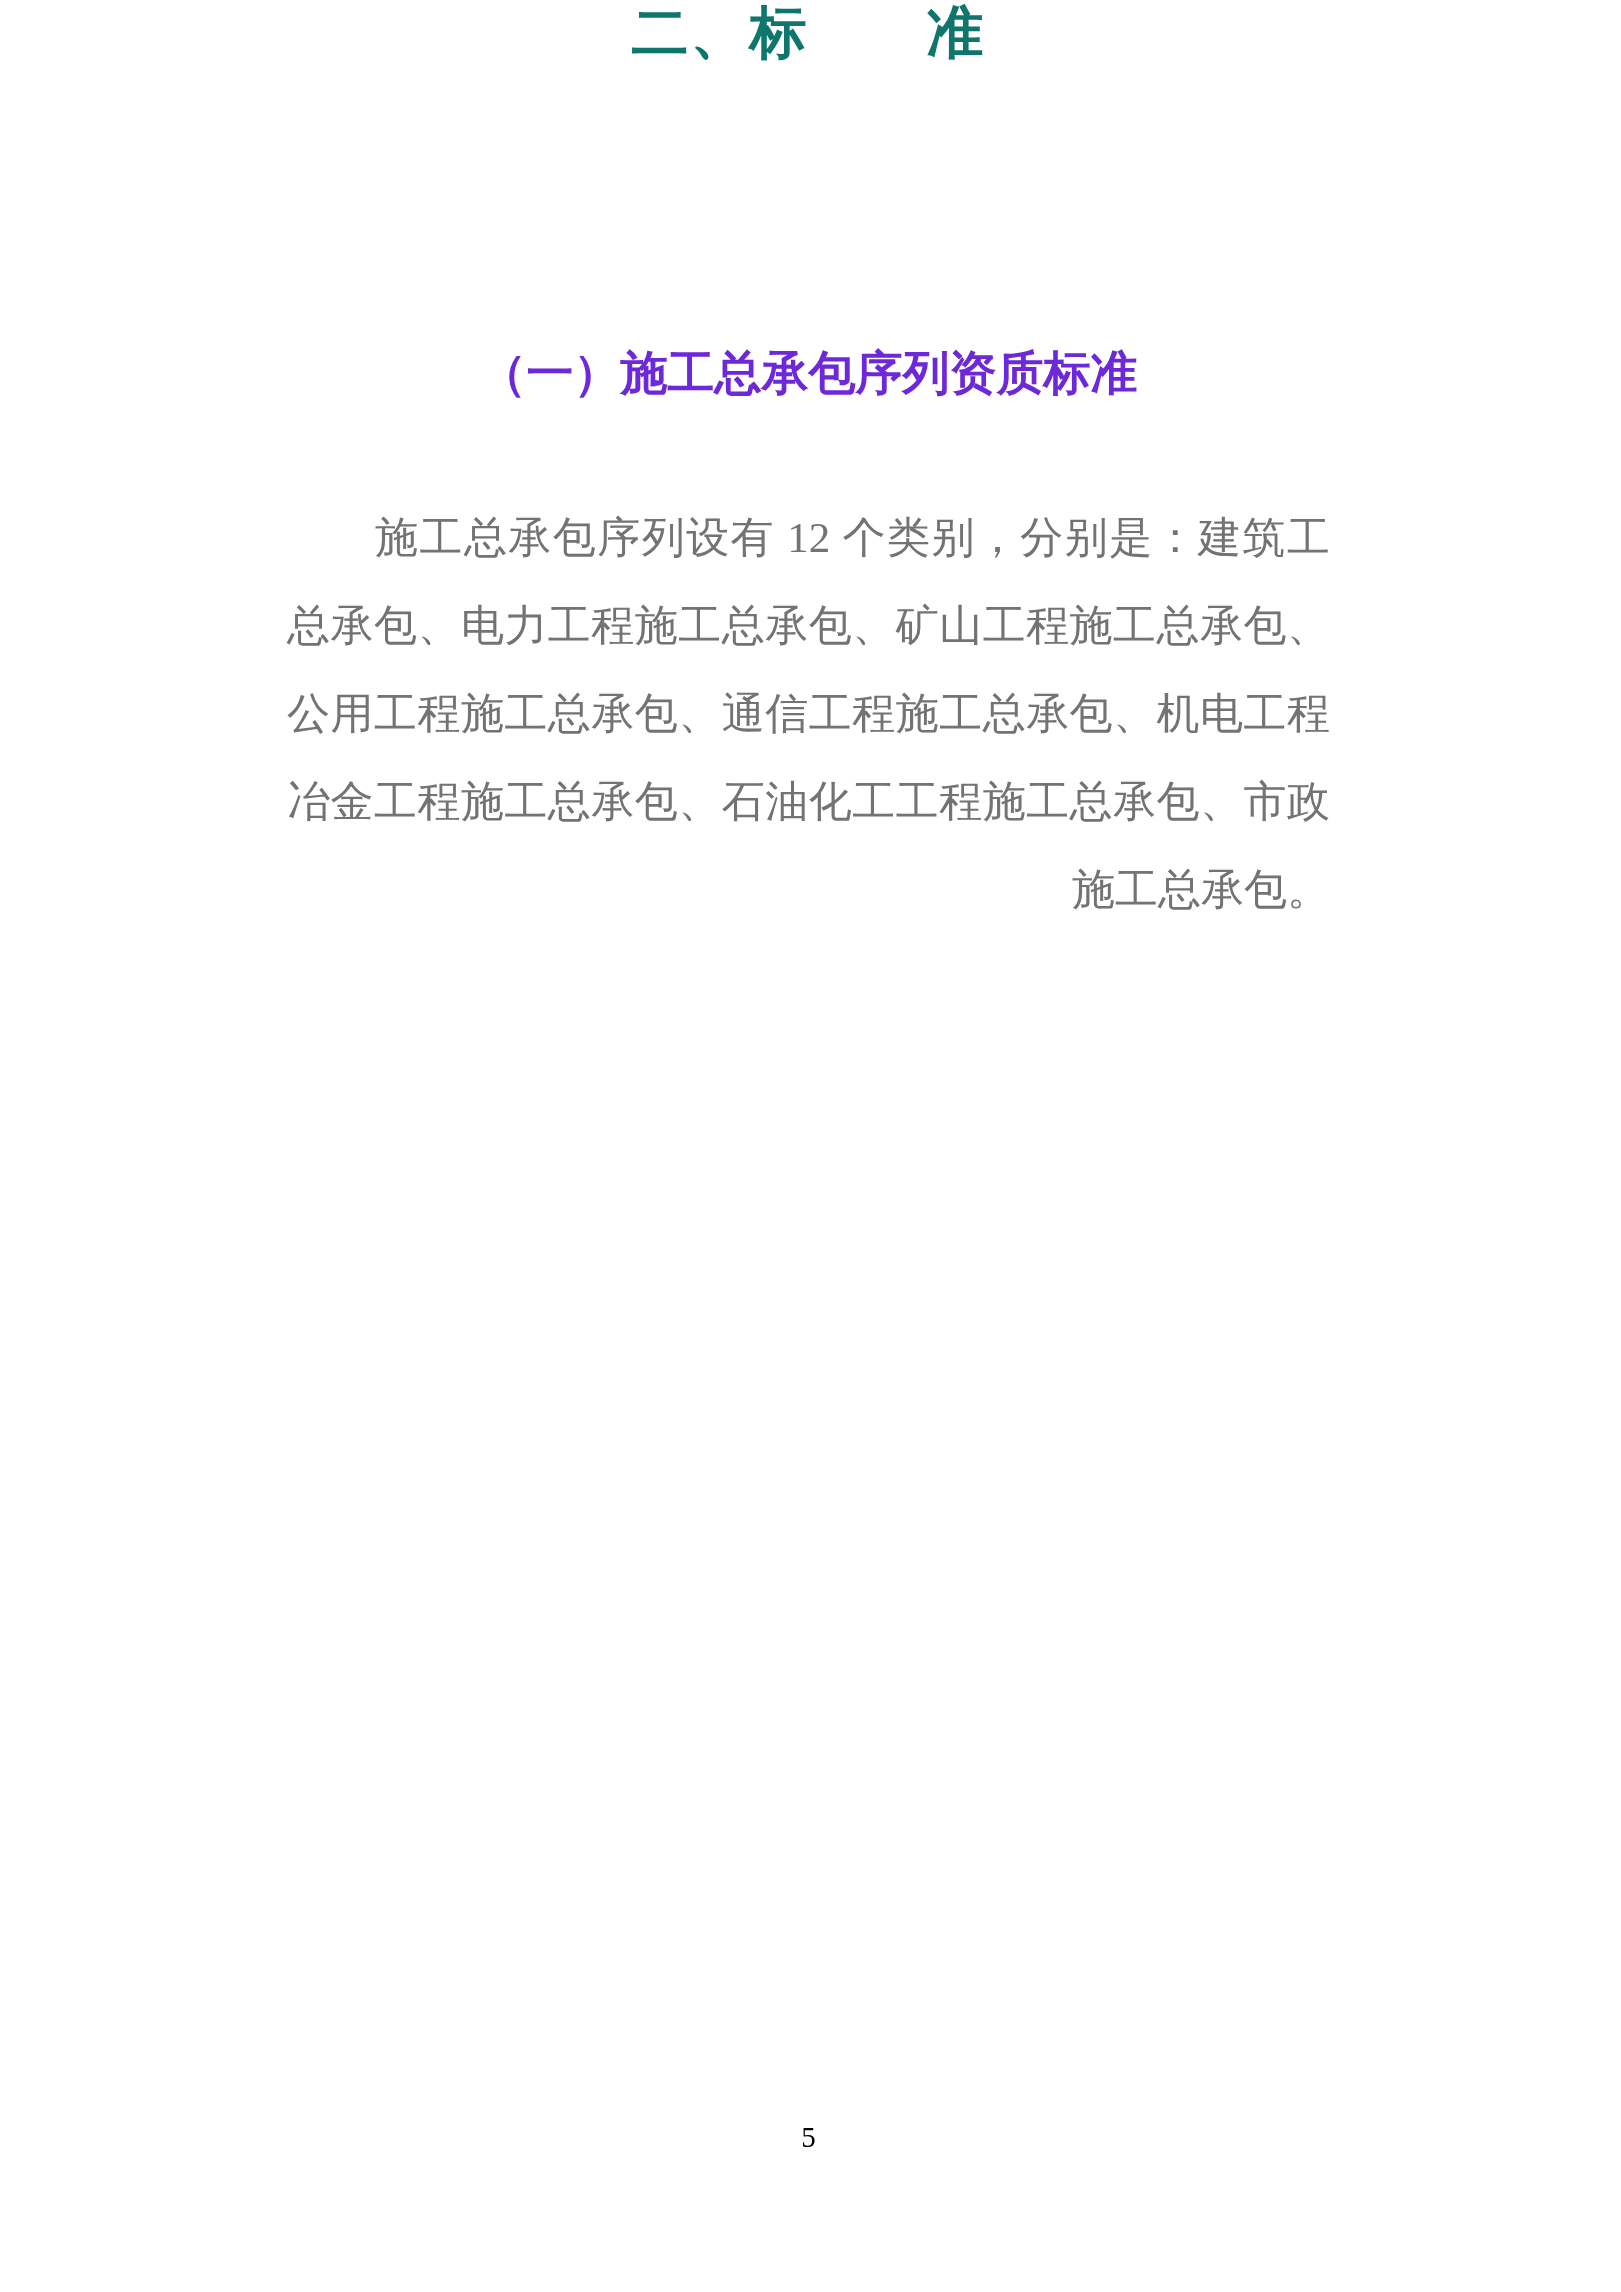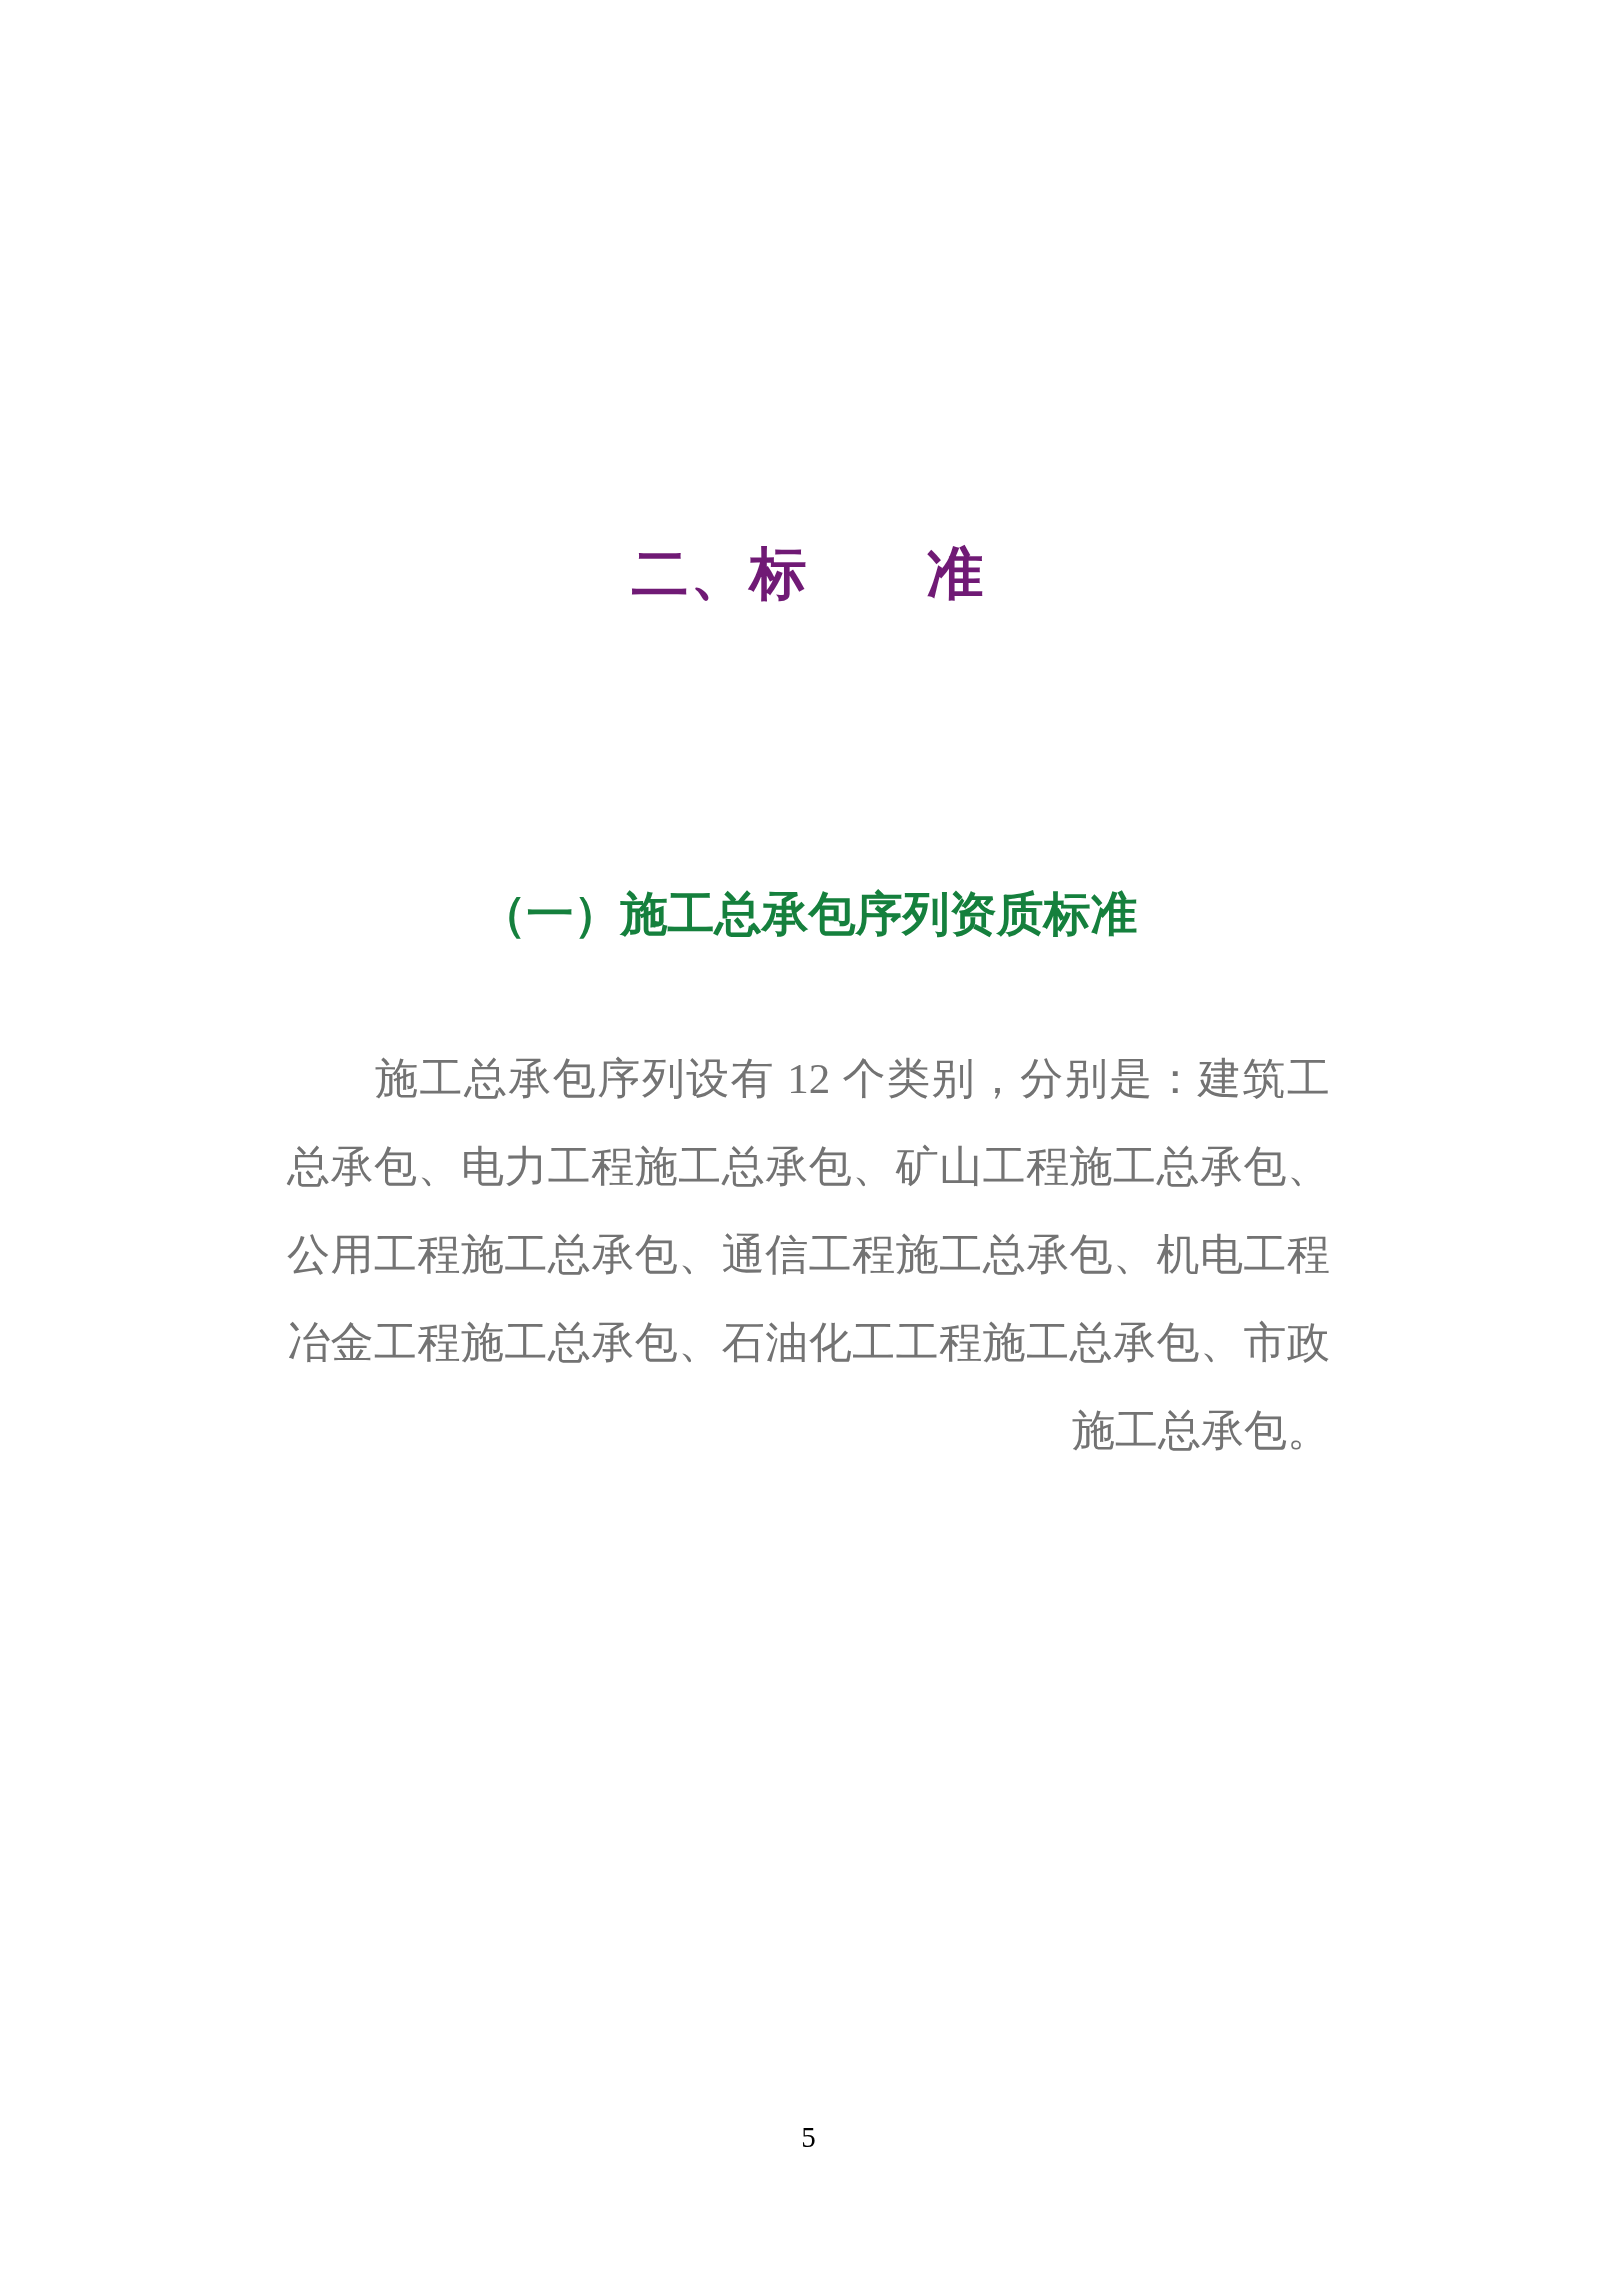--- a/index.html
+++ b/index.html
@@ -13,39 +13,38 @@
     height: 2293px;
     background: #ffffff;
     box-sizing: border-box;
     padding-left: 287px;
     padding-right: 291px;
     overflow: hidden;
     color: #000000;
   }
   .doc-title {
     margin: 0;
-    padding-top: 541px;
     font-family: "DejaVu Sans", "Liberation Sans", sans-serif;
     font-weight: bold;
     font-size: 57px;
     line-height: 65px;
     text-align: center;
     letter-spacing: 2px;
     white-space: pre;
-    color: #701a75;
+    color: #0f766e;
   }
   .section-heading {
     margin: 280px 0 0 0;
     font-family: "DejaVu Sans", "Liberation Sans", sans-serif;
     font-weight: bold;
     font-size: 47px;
     line-height: 55px;
     text-align: center;
     white-space: pre;
-    color: #15803d;
+    color: #6d28d9;
   }
   .body-paragraph {
     margin-top: 94px;
   }
   .para-line {
     font-family: "Liberation Serif", "DejaVu Serif", serif;
     font-size: 43px;
     line-height: 88px;
     color: #737373;
     text-align: justify;

